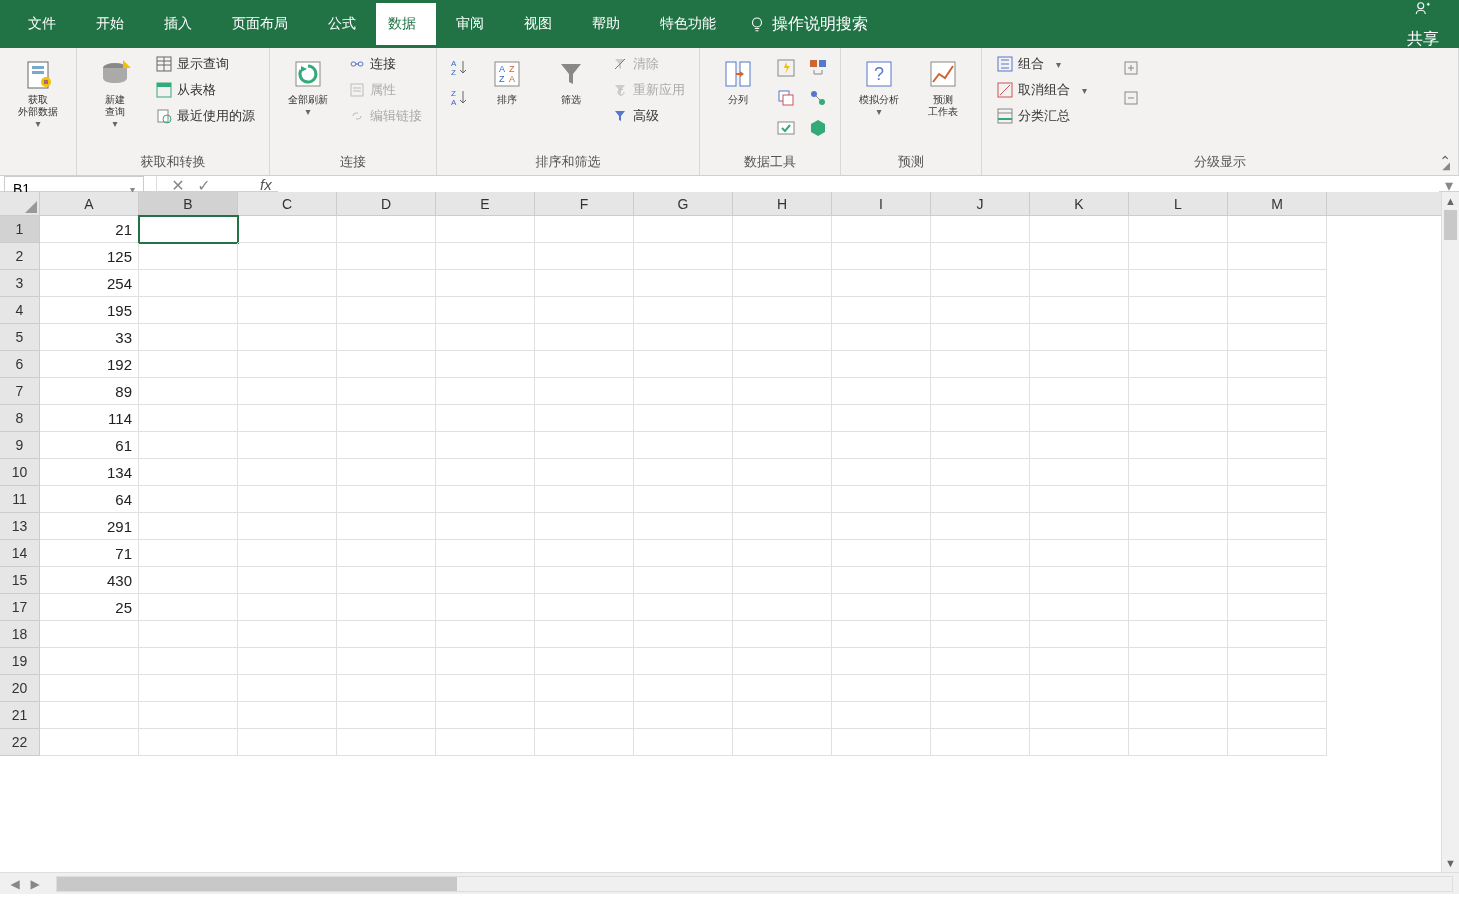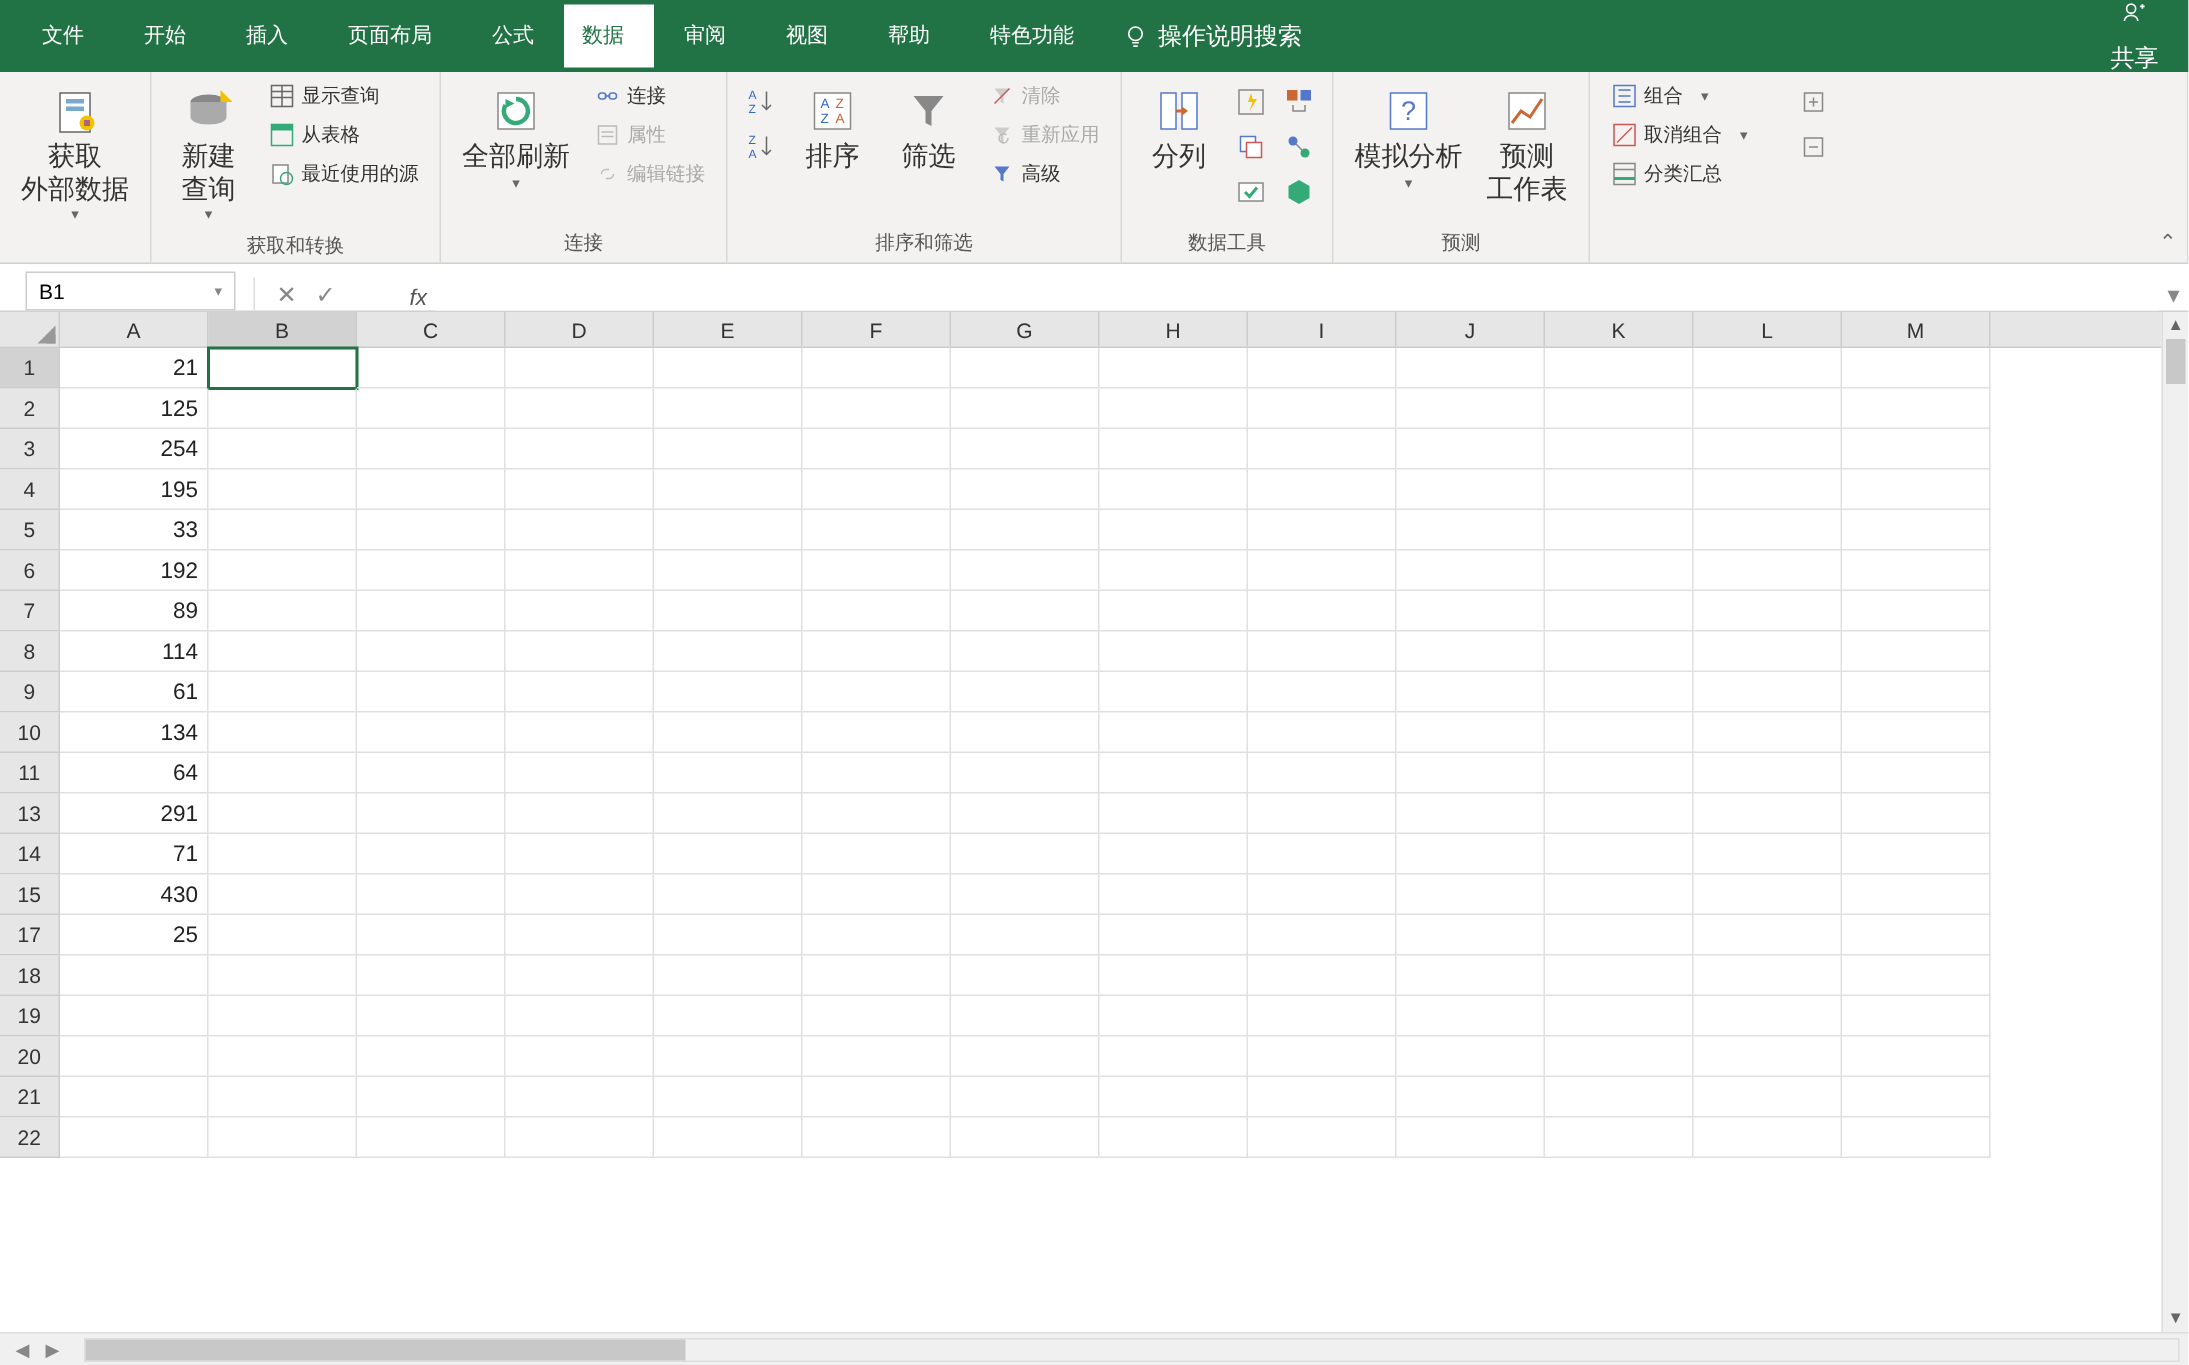--- a/index.html
+++ b/index.html
@@ -13,33 +13,33 @@
 .menubar .share { display: flex; align-items: center; gap: 12px; padding: 0 12px; flex-direction: column; }
 
 .ribbon { background: #f3f2f1; height: 128px; display: flex; border-bottom: 1px solid #d0d0d0; }
 .ribbon-group { display: flex; flex-direction: column; border-right: 1px solid #d8d8d8; padding: 4px 8px 2px; }
 .ribbon-group-content { flex: 1; display: flex; align-items: flex-start; gap: 4px; }
 .ribbon-group-label { text-align: center; font-size: 13px; color: #555; padding: 2px 0; position: relative; }
 .ribbon-group-label .launcher { position: absolute; right: 0; bottom: 2px; font-size: 10px; color: #888; }
 
 .big-btn { display: flex; flex-direction: column; align-items: center; justify-content: center; padding: 4px 6px; cursor: pointer; min-width: 60px; }
 .big-btn .icon { width: 36px; height: 36px; display: flex; align-items: center; justify-content: center; font-size: 28px; }
-.big-btn .lbl { font-size: 18px; color: #333; text-align: center; line-height: 1.2; margin-top: 2px; }
+.big-btn .lbl { font-size: 10px; color: #333; text-align: center; line-height: 1.2; margin-top: 2px; }
 .big-btn .caret { font-size: 10px; color: #666; }
 
 .small-btn-col { display: flex; flex-direction: column; gap: 2px; }
 .small-btn { display: flex; align-items: center; gap: 4px; padding: 3px 6px; font-size: 13px; color: #333; cursor: pointer; white-space: nowrap; }
 .small-btn.disabled { color: #aaa; }
 .small-btn .icon { width: 18px; height: 18px; display: flex; align-items: center; justify-content: center; font-size: 14px; }
 .small-icon-col { display: flex; flex-direction: column; gap: 6px; padding: 4px 2px; }
 .small-icon-col .micon { width: 24px; height: 24px; display: flex; align-items: center; justify-content: center; cursor: pointer; }
 
 .collapse-caret { position: absolute; right: 8px; bottom: 6px; font-size: 14px; color: #666; cursor: pointer; }
 
-.formula-bar { height: 32px; background: #fff; border-bottom: 1px solid #d0d0d0; display: flex; align-items: flex-end; padding-left: 13px; }
+.formula-bar { height: 16px; background: #fff; border-bottom: 1px solid #d0d0d0; display: flex; align-items: flex-start; }
 .name-box { width: 140px; height: 26px; border: 1px solid #ccc; margin: 0 4px; display: flex; align-items: center; padding: 0 8px; font-size: 14px; justify-content: space-between; }
 .name-box .caret { font-size: 10px; color: #888; }
 .fb-sep { width: 1px; height: 22px; background: #ddd; margin: 0 8px; }
 .fb-btn { width: 26px; text-align: center; color: #888; font-size: 16px; cursor: pointer; }
 .fx { font-style: italic; font-size: 15px; color: #555; padding: 0 6px; margin-left: 37px; }
 .formula-input { flex: 1; height: 26px; border: none; outline: none; font-size: 14px; padding: 0 6px; }
 .fb-expand { width: 20px; text-align: center; color: #888; cursor: pointer; }
 
 .grid-wrap { display: flex; height: calc(910px - 48px - 128px - 32px - 22px); }
 .grid { flex: 1; overflow: hidden; position: relative; }
@@ -417,20 +417,21 @@
             </svg>
           </div>
         <div class="micon">
             <svg width="20" height="20" viewBox="0 0 20 20">
               <rect x="4" y="4" width="12" height="12" fill="none" stroke="#888"></rect>
               <line x1="7" y1="10" x2="13" y2="10" stroke="#888"></line>
             </svg>
           </div>
       </div>
     </div>
+    <div class="ribbon-group-label"><span>分级显示</span><span class="launcher">◢</span></div>
   </div>
 
   <span class="collapse-caret">⌃</span>
 </div>
 
 <div class="formula-bar">
   <div class="name-box">
     <span>B1</span>
     <span class="caret">▾</span>
   </div>

